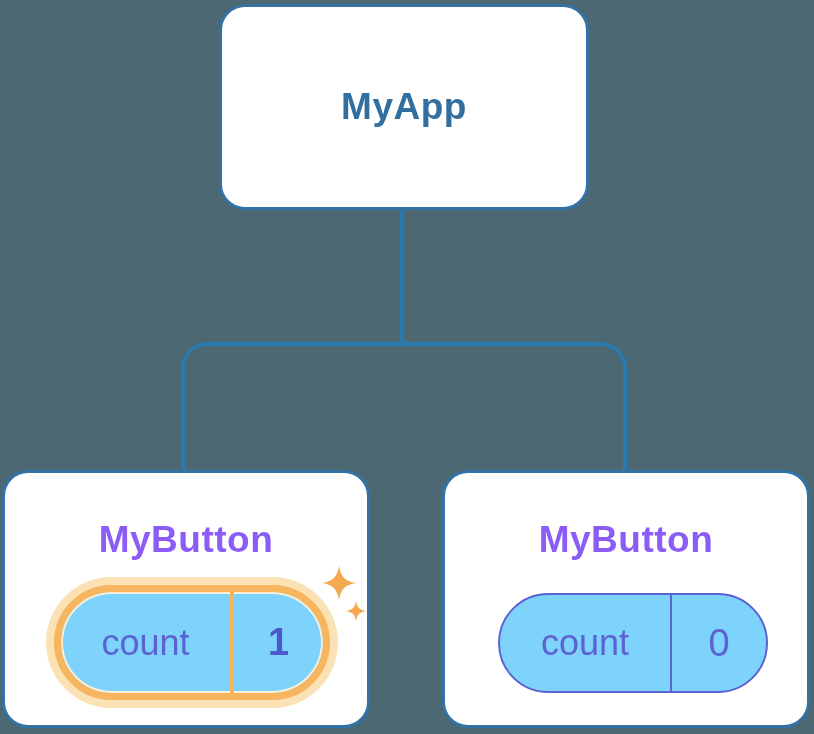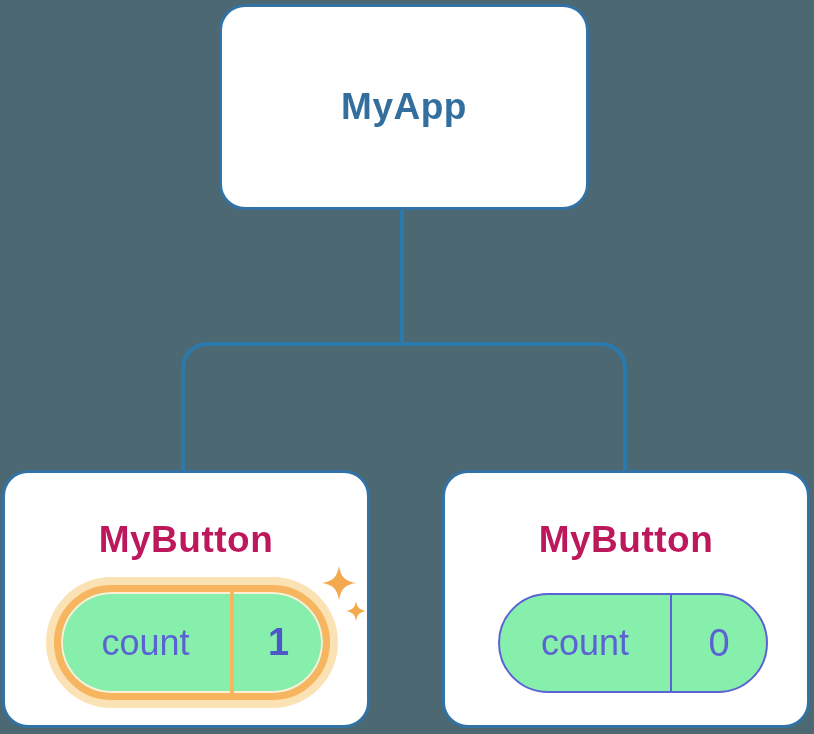--- a/index.html
+++ b/index.html
@@ -46,30 +46,30 @@
     font-size:37px;
     font-weight:600;
     letter-spacing:0.5px;
   }
   .node-child{top:470px;width:368px;height:258px;}
   .node-child-left{left:2px;}
   .node-child-right{left:442px;}
   .child-title{
     position:absolute;left:0;right:0;top:46px;
     text-align:center;
-    color:#be185d;
+    color:#8b5cf6;
     font-size:37px;
     font-weight:600;
     letter-spacing:0.5px;
   }
   
   .pill{
     position:absolute;
     box-sizing:border-box;
-    background:#86efac;
+    background:#7dd3fc;
     display:flex;
     align-items:stretch;
     overflow:hidden;
   }
   .pill-label{
     flex:1;
     display:flex;align-items:center;justify-content:center;
     color:#5b63d3;
     font-size:36px;
   }

